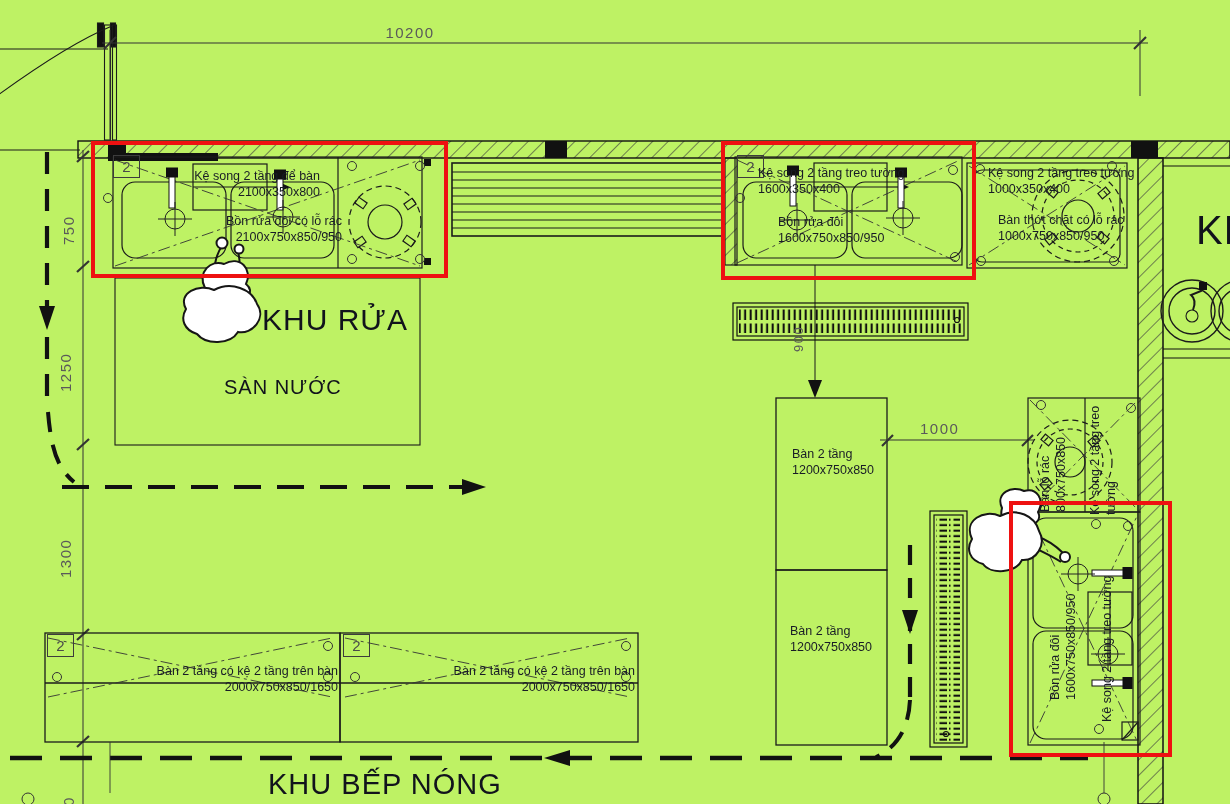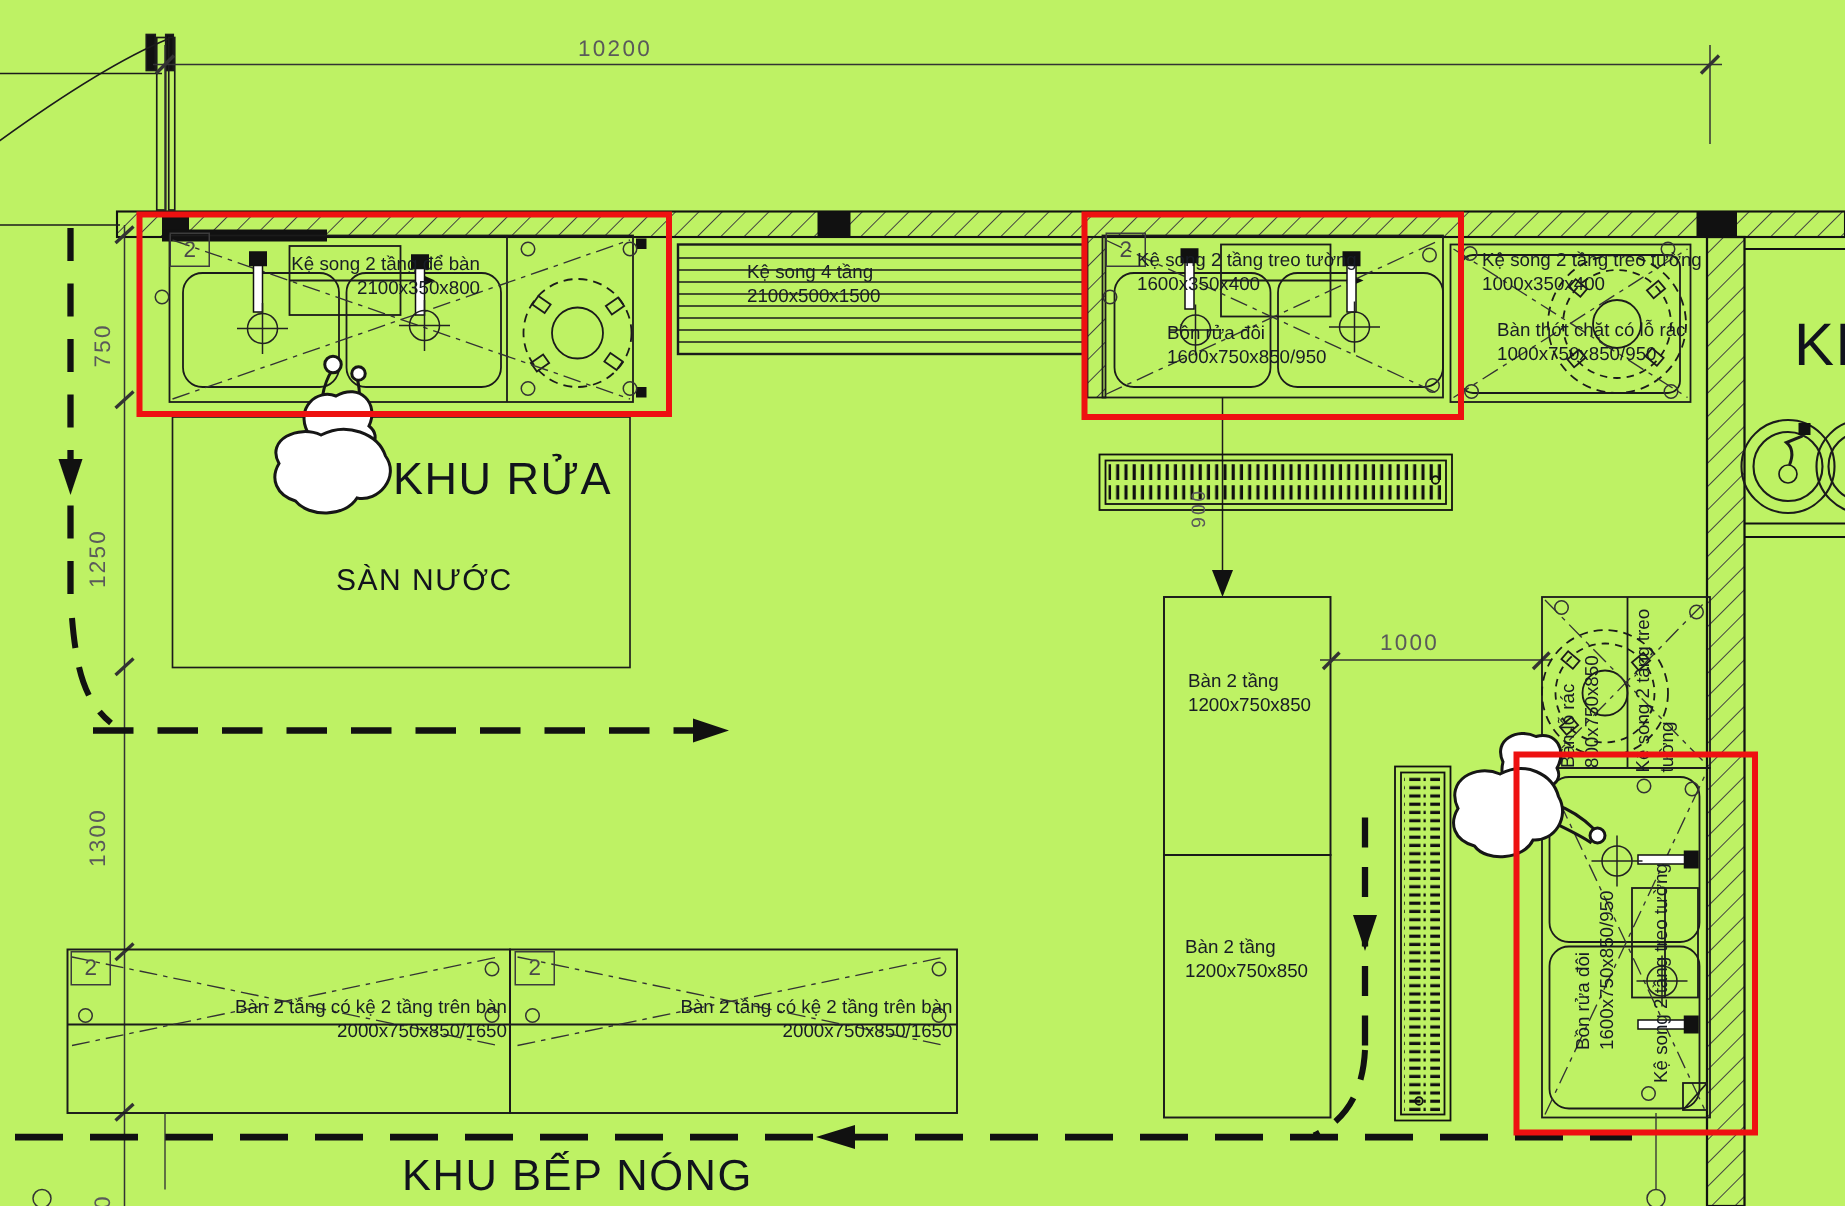--- a/index.html
+++ b/index.html
@@ -355,23 +355,23 @@
 
 <div class="tag" style="left:113px;top:155px">2</div>
 <div class="tag" style="left:737px;top:155px">2</div>
 <div class="tag" style="left:47px;top:634px">2</div>
 <div class="tag" style="left:343px;top:634px">2</div>
 
 <div class="lbl center" style="left:168px;top:169px;width:152px">
   <span class="ln">Kệ song 2 tầng để bàn</span>
   <span class="ln">2100x350x800</span>
 </div>
-<div class="lbl" style="left:498px;top:174px;width:160px">
-  <span class="ln">Kệ song 4 tầng</span>
-  <span class="ln">2100x500x1500</span>
+<div class="lbl center" style="left:172px;top:214px;width:170px">
+  <span class="ln">Bồn rửa đôi có lỗ rác</span>
+  <span class="ln">2100x750x850/950</span>
 </div>
 <div class="lbl" style="left:758px;top:166px;width:175px">
   <span class="ln">Kệ song 2 tầng treo tường</span>
   <span class="ln">1600x350x400</span>
 </div>
 <div class="lbl" style="left:778px;top:215px;width:160px">
   <span class="ln">Bồn rửa đôi</span>
   <span class="ln">1600x750x850/950</span>
 </div>
 <div class="lbl" style="left:988px;top:166px;width:165px">

